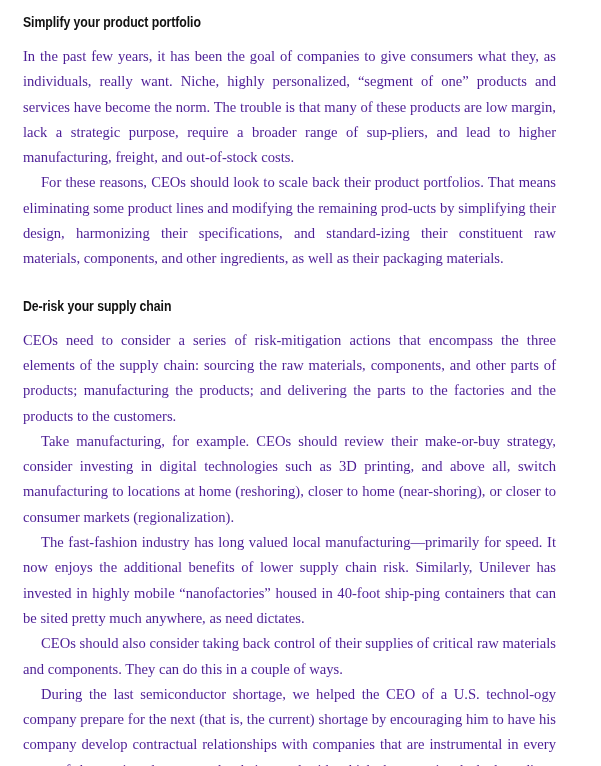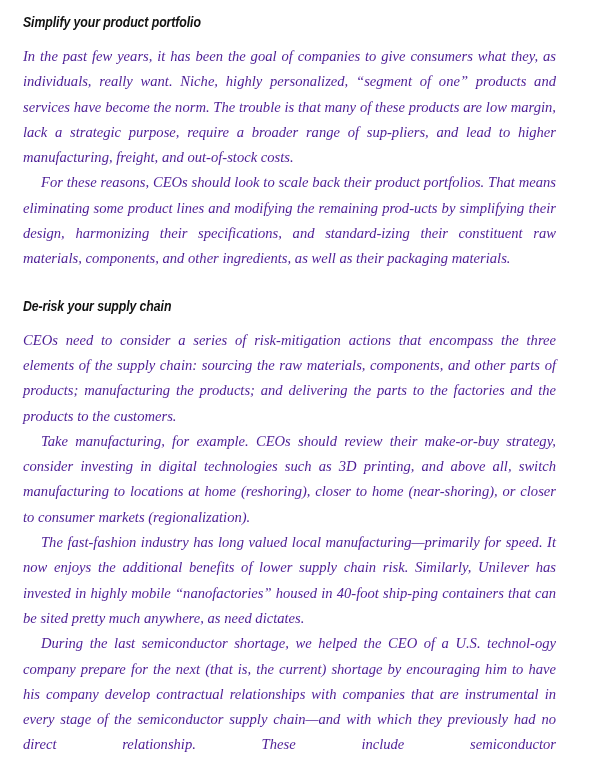--- a/index.html
+++ b/index.html
@@ -9,21 +9,20 @@
   }
   .page {
     position: relative;
     width: 580px;
     height: 766px;
     background: #ffffff;
     overflow: hidden;
     box-sizing: border-box;
     padding: 0 24px 8px 23px;
     font-family: "Liberation Serif", "DejaVu Serif", serif;
-    font-style: italic;
   }
   .section-heading {
     font-family: "Liberation Sans Narrow", "Liberation Sans", "DejaVu Sans", sans-serif;
     font-weight: bold;
     font-size: 15px;
     line-height: 18px;
     color: #111111;
     letter-spacing: -0.1px;
     transform: scaleX(0.82);
     transform-origin: left center;
@@ -71,17 +70,18 @@
   <p class="body-para para-indent">For these reasons, CEOs should look to scale back their product portfolios. That means eliminating some product lines and modifying the remaining prod-ucts by simplifying their design, harmonizing their specifications, and standard-izing their constituent raw materials, components, and other ingredients, as well as their packaging materials.</p>
 
   <h2 class="section-heading heading-2">De-risk your supply chain</h2>
 
   <p class="body-para para-after-heading">CEOs need to consider a series of risk-mitigation actions that encompass the three elements of the supply chain: sourcing the raw materials, components, and other parts of products; manufacturing the products; and delivering the parts to the factories and the products to the customers.</p>
 
   <p class="body-para para-indent">Take manufacturing, for example. CEOs should review their make-or-buy strategy, consider investing in digital technologies such as 3D printing, and above all, switch manufacturing to locations at home (reshoring), closer to home (near-shoring), or closer to consumer markets (regionalization).</p>
 
   <p class="body-para para-indent">The fast-fashion industry has long valued local manufacturing—primarily for speed. It now enjoys the additional benefits of lower supply chain risk. Similarly, Unilever has invested in highly mobile “nanofactories” housed in 40-foot ship-ping containers that can be sited pretty much anywhere, as need dictates.</p>
 
+  <p class="body-para para-indent">CEOs should also consider taking back control of their supplies of critical raw materials and components. They can do this in a couple of ways.</p>
 
   <p class="body-para para-indent justify-all">During the last semiconductor shortage, we helped the CEO of a U.S. technol-ogy company prepare for the next (that is, the current) shortage by encouraging him to have his company develop contractual relationships with companies that are instrumental in every stage of the semiconductor supply chain—and with which they previously had no direct relationship. These include semiconductor</p>
 
   <div class="clip-bottom"></div>
 </div>
 
 </body></html>

